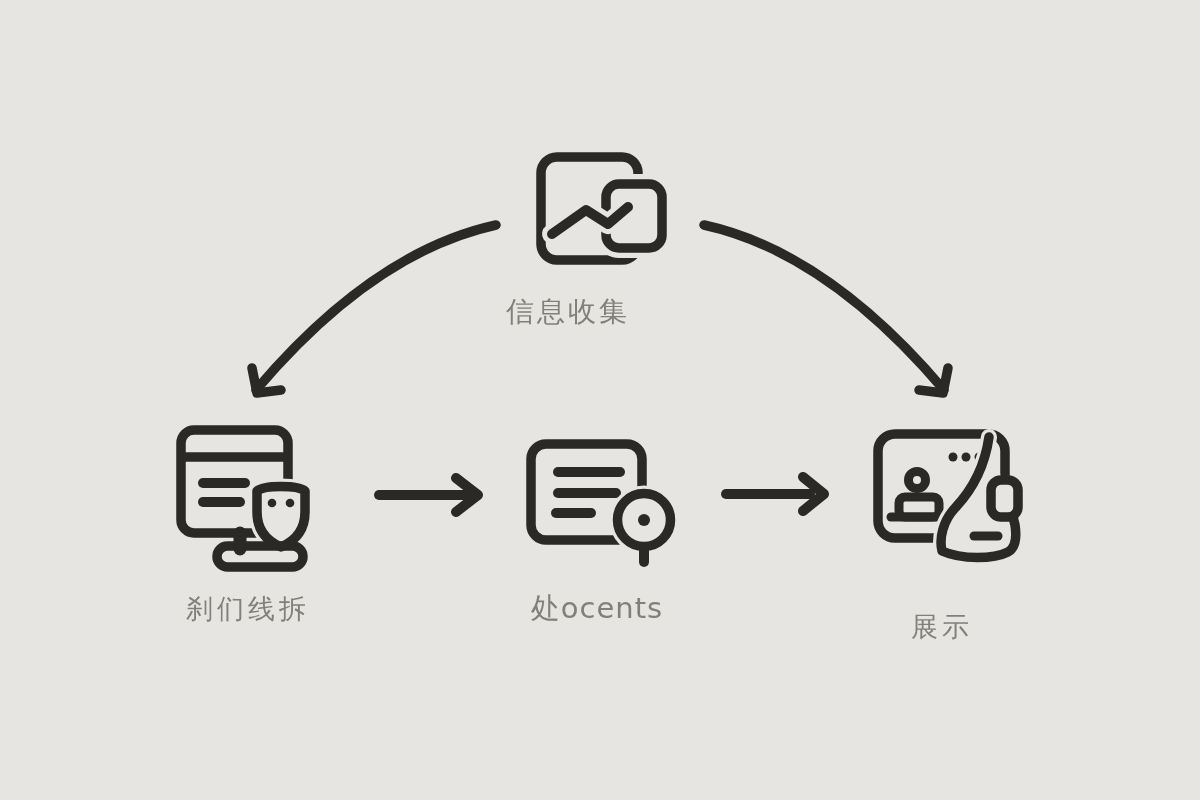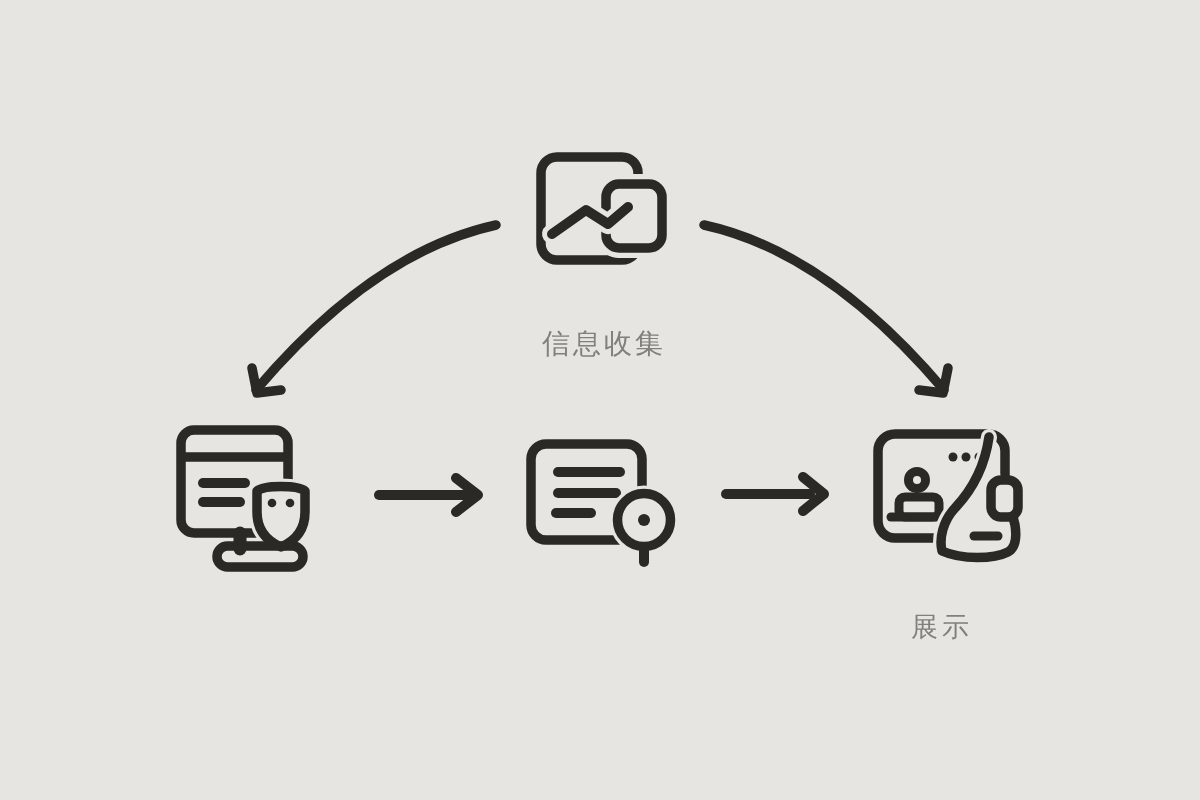--- a/index.html
+++ b/index.html
@@ -26,21 +26,21 @@
   .w20{stroke-width:20;}
   .dot{fill:var(--ink);stroke:none;}
   .bgfill{fill:var(--bg);}
   .label{
     position:absolute;
     transform:translateX(-50%);
     color:var(--label);
     white-space:nowrap;
     user-select:none;
   }
-  .label.collect{left:604px;top:293px;font-size:28px;letter-spacing:3px;margin-top:32px;}
+  .label.collect{left:568px;top:293px;font-size:28px;letter-spacing:3px;}
   .label.analyze{left:248px;top:591px;font-size:27px;letter-spacing:4px;}
   .label.process{left:597px;top:589px;font-size:29px;letter-spacing:1px;}
   .label.display{left:942px;top:590px;font-size:27px;letter-spacing:4px;margin-top:19px;}
 </style>
 </head>
 <body>
 
 <div class="stage">
 
   <svg width="1200" height="800" viewBox="0 0 1200 800">
@@ -106,15 +106,17 @@
       <circle class="dot" cx="966" cy="457" r="4.5"></circle>
       <circle class="dot" cx="979" cy="457" r="4.5"></circle>
       <path class="halo filled w16" d="M989,437 C985,465 973,489 955,508 C943,521 939,538 942,551 C962,560 994,559 1008,552 C1015,548 1017,538 1015,525 L1013,517"></path>
       <rect class="ink bgfill" x="991" y="480" width="27" height="37" rx="10"></rect>
       <path class="ink" d="M989,437 C985,465 973,489 955,508 C943,521 939,538 942,551 C962,560 994,559 1008,552 C1015,548 1017,538 1015,525 L1013,517"></path>
       <line class="ink w9" x1="974" y1="536" x2="998" y2="536"></line>
     </g>
   </svg>
 
   <div class="label collect">信息收集</div>
+  <div class="label analyze">刹们线拆</div>
+  <div class="label process">处ocents</div>
   <div class="label display">展示</div>
 
 </div>
 
 </body></html>

